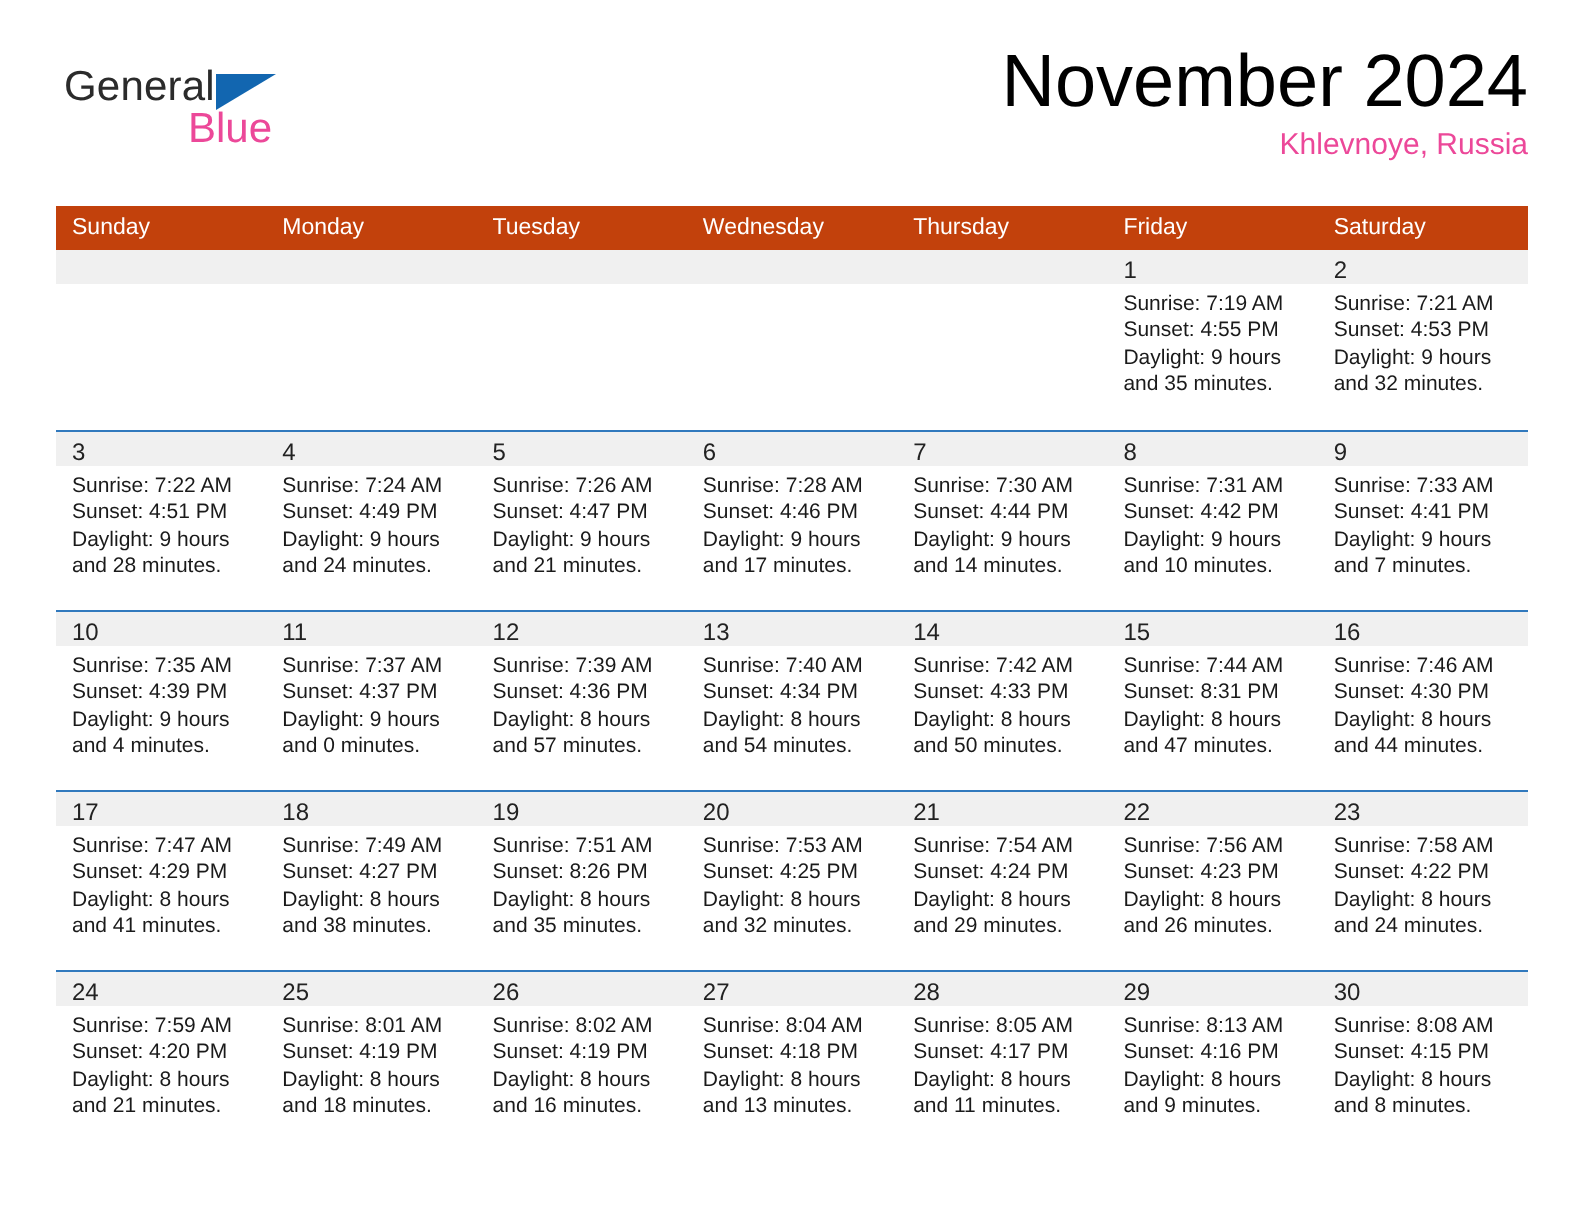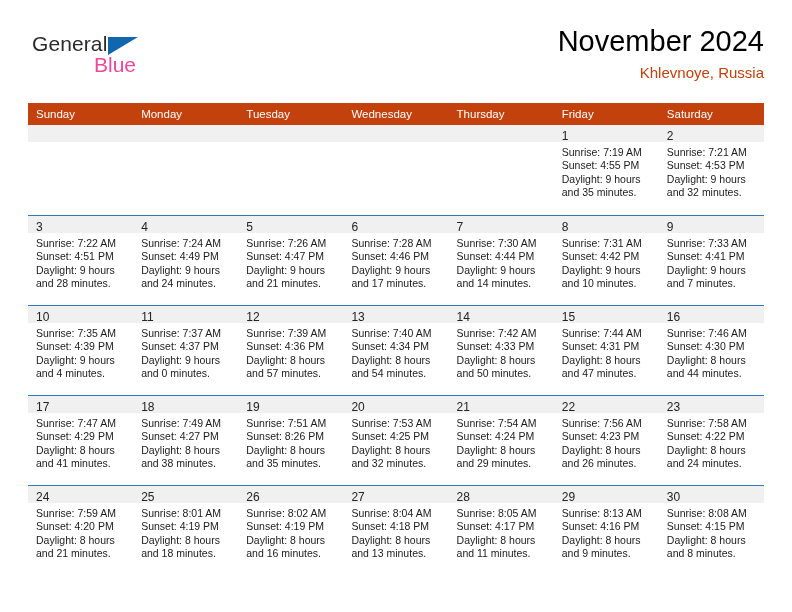--- a/index.html
+++ b/index.html
@@ -66,29 +66,29 @@
     font-family: "Liberation Sans", sans-serif;
   }
 
   .title-block {
     position: absolute;
     right: 0;
     top: 0;
     text-align: right;
   }
   .month-title {
-    font-size: 29px;
+    font-size: 37px;
     font-weight: normal;
     color: #000000;
     line-height: 34px;
     white-space: nowrap;
   }
   .location {
     font-size: 15px;
-    color: #c2410c;
+    color: #ec4899;
     line-height: 20px;
     margin-top: 5px;
     white-space: nowrap;
   }
 
   
   .cal {
     position: absolute;
     left: 28px;
     top: 103px;
@@ -366,21 +366,21 @@
                 <div>Daylight: 8 hours</div>
                 <div>and 50 minutes.</div>
               </div>
             </div>
           </td>
           <td>
             <div class="daycell">
               <div class="daynum-band"><span class="daynum">15</span></div>
               <div class="info">
                 <div>Sunrise: 7:44 AM</div>
-                <div>Sunset: 4:31 PM</div>
+                <div>Sunset: 8:31 PM</div>
                 <div>Daylight: 8 hours</div>
                 <div>and 47 minutes.</div>
               </div>
             </div>
           </td>
           <td>
             <div class="daycell">
               <div class="daynum-band"><span class="daynum">16</span></div>
               <div class="info">
                 <div>Sunrise: 7:46 AM</div>

